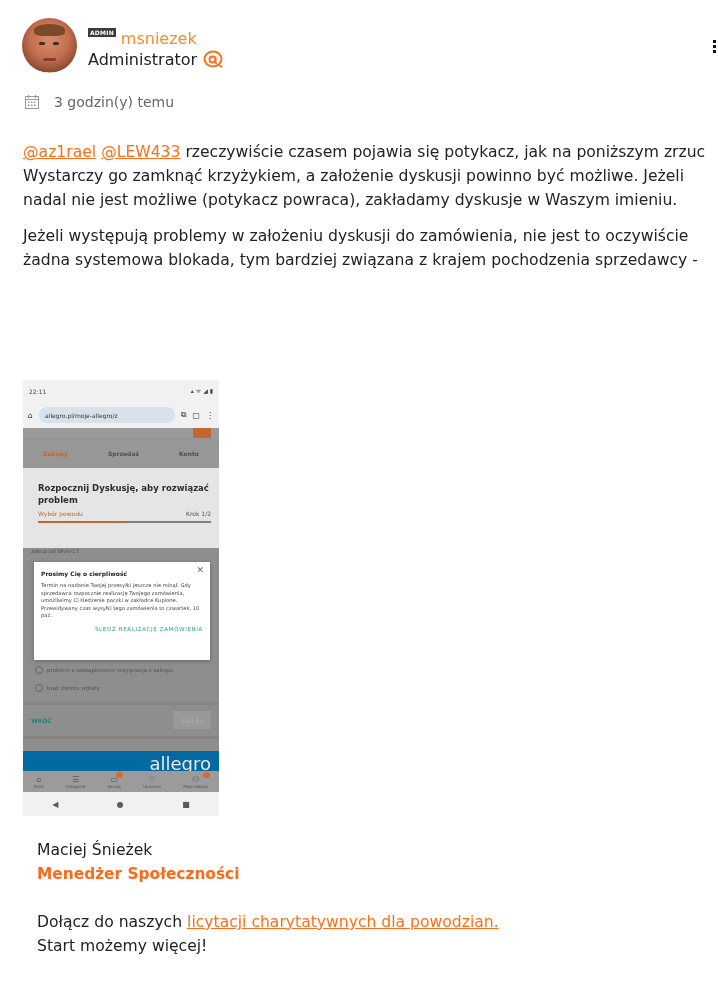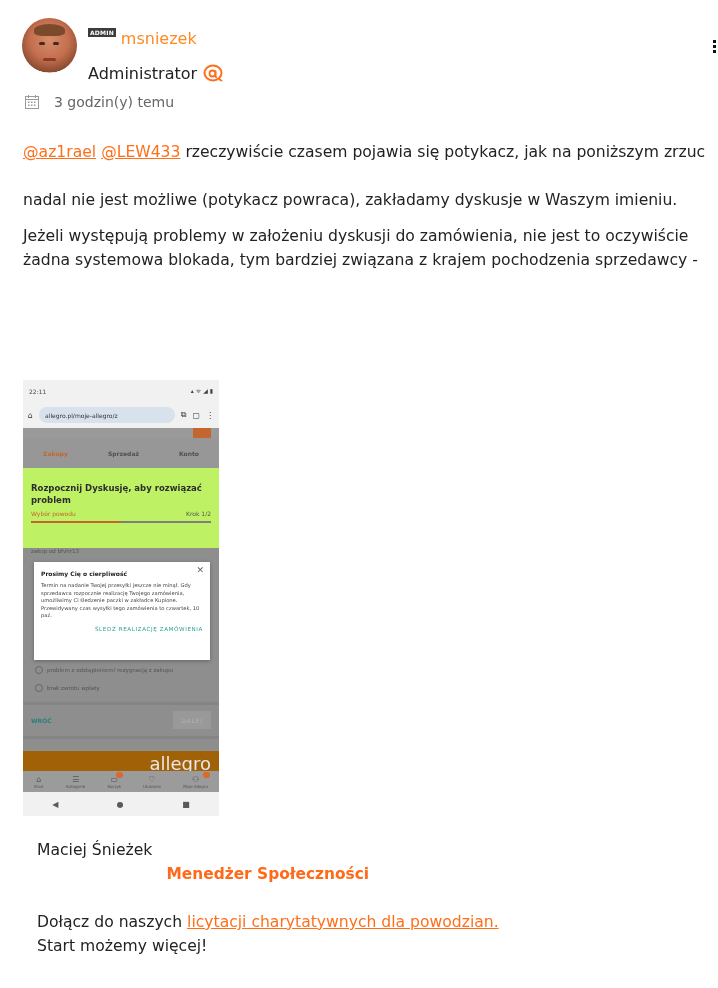--- a/index.html
+++ b/index.html
@@ -13,21 +13,21 @@
   .avatar .hair { position: absolute; left: 12px; top: 6px; width: 31px; height: 12px; background: #7b4a2a; border-radius: 50% 50% 30% 30%; }
   .avatar .eye { position: absolute; top: 24px; width: 6px; height: 3px; background: #4a2a1a; border-radius: 2px; }
   .avatar .eye.l { left: 17px; } .avatar .eye.r { left: 31px; }
   .avatar .mouth { position: absolute; left: 21px; top: 40px; width: 13px; height: 3px; background: #8a3a2a; border-radius: 2px; }
 
   .user-meta { position: absolute; left: 66px; top: 4px; }
   .name-line { display: flex; align-items: center; height: 20px; }
   .admin-badge { background: #3c3c3c; color: #ffffff; font-family: "DejaVu Sans", sans-serif; font-size: 6px; font-weight: bold;
     padding: 1px 2px; margin-right: 5px; letter-spacing: 0.2px; line-height: 7px; }
   .username { color: #ff8a25; font-size: 16px; font-weight: normal; margin-top: 13px; }
-  .role-line { display: flex; align-items: center; margin-top: 20px; height: 22px; }
+  .role-line { display: flex; align-items: center; margin-top: 6px; height: 22px; }
   .role { font-size: 16px; color: #222; }
   .at-icon { margin-left: 6px; width: 20px; height: 18px; display: inline-block; }
 
   .kebab { position: absolute; right: 0; top: 22px; width: 8px; height: 16px; cursor: pointer; }
   .kebab span { display: block; width: 3px; height: 3px; background: #111; margin: 0 auto 2px auto; }
 
   .timestamp-row { position: absolute; left: 24px; top: 92px; display: flex; align-items: center; height: 20px; }
   .cal-icon { width: 16px; height: 16px; margin-right: 14px; }
   .timestamp { font-size: 14px; color: #666666; }
 
@@ -37,47 +37,47 @@
 
   .shot { position: absolute; left: 23px; top: 380px; width: 196px; height: 436px; background: #8e8e8e; overflow: hidden; font-family: "DejaVu Sans", sans-serif; }
   .shot .status { height: 22px; background: #f1f1f1; font-size: 6px; color: #444; display: flex; align-items: center; padding: 0 6px; justify-content: space-between; }
   .shot .urlbar { height: 26px; background: #f1f1f1; display: flex; align-items: center; padding: 0 5px; gap: 6px; }
   .shot .url { flex: 1; height: 16px; background: #d8e2ec; border-radius: 8px; font-size: 6px; color: #333; display: flex; align-items: center; padding-left: 6px; }
   .shot .ic { font-size: 8px; color: #333; }
   .shot .search-strip { height: 10px; background: #9a9a9a; position: relative; }
   .shot .search-strip::after { content: ""; position: absolute; right: 8px; top: 0; width: 18px; height: 10px; background: #c4662e; }
   .shot .navtabs { height: 30px; background: #979797; display: flex; justify-content: space-around; align-items: center; font-size: 6px; font-weight: bold; color: #505050; }
   .shot .navtabs .active { color: #c4662e; }
-  .shot .title { padding: 14px 8px 0 8px; background: #bef264; height: 80px; }
+  .shot .title { padding: 14px 8px 0 15px; background: #e5e5e5; height: 80px; }
   .shot .title .h { font-size: 8.5px; font-weight: bold; color: #2d2d2d; line-height: 12px; }
   .shot .title .step { display: flex; justify-content: space-between; font-size: 6px; margin-top: 4px; color: #555; }
   .shot .title .step .o { color: #c4662e; }
   .shot .progress { margin-top: 4px; height: 2px; background: #7e7e7e; position: relative; }
   .shot .progress::after { content: ""; position: absolute; left: 0; top: 0; width: 50%; height: 2px; background: #c4662e; }
   .shot .modal { position: absolute; left: 11px; top: 182px; width: 176px; height: 98px; background: #ffffff; box-shadow: 0 1px 4px rgba(0,0,0,0.3); padding: 8px 7px; }
   .shot .modal .mt { font-size: 6px; font-weight: bold; color: #222; margin-bottom: 5px; }
   .shot .modal .mb { font-size: 5.2px; line-height: 7.6px; color: #444; white-space: normal; }
   .shot .modal .ma { font-size: 5.6px; color: #2aa39a; letter-spacing: 0.6px; text-align: right; margin-top: 6px; }
   .shot .modal .mx { position: absolute; right: 6px; top: 3px; font-size: 9px; color: #666; }
   .shot .zakup { position: absolute; left: 8px; top: 168px; font-size: 5.5px; color: #555; }
   .shot .opt { position: absolute; left: 12px; font-size: 5.5px; color: #555; display: flex; align-items: center; gap: 4px; }
   .shot .opt .r { width: 8px; height: 8px; border-radius: 50%; border: 1px solid #666; display: inline-block; }
   .shot .divider { position: absolute; left: 0; width: 196px; height: 3px; background: #858585; }
   .shot .back { position: absolute; left: 8px; top: 337px; font-size: 6px; color: #2a7f79; font-weight: bold; }
   .shot .next { position: absolute; right: 8px; top: 331px; width: 38px; height: 18px; background: #999; font-size: 6px; color: #b2b2b2; display: flex; align-items: center; justify-content: center; letter-spacing: 0.8px; }
-  .shot .brand-band { position: absolute; left: 0; top: 371px; width: 196px; height: 20px; background: #a16207; overflow: hidden; }
+  .shot .brand-band { position: absolute; left: 0; top: 371px; width: 196px; height: 20px; background: #0369a1; overflow: hidden; }
   .shot .brand-band span { position: absolute; right: 8px; top: 2px; font-size: 18px; color: #e8e8e8; font-weight: normal; }
   .shot .bottom-nav { position: absolute; left: 0; top: 391px; width: 196px; height: 21px; background: #9b9b9b; display: flex; justify-content: space-around; align-items: center; }
   .shot .bn { display: flex; flex-direction: column; align-items: center; font-size: 4px; color: #555; position: relative; }
   .shot .bn .g { font-size: 8px; line-height: 9px; color: #555; }
   .shot .bn .badge { position: absolute; top: -3px; right: -2px; width: 7px; height: 6px; border-radius: 3px; background: #d86a2a; }
   .shot .sysnav { position: absolute; left: 0; top: 412px; width: 196px; height: 24px; background: #f1f1f1; display: flex; justify-content: space-around; align-items: center; color: #5a5a5a; font-size: 8px; }
 
   .sig { position: absolute; left: 37px; top: 838px; font-size: 15.6px; line-height: 24px; color: #222; }
-  .sig .role-title { color: #ff6a1a; font-weight: bold; font-size: 15.4px; text-align: center; }
+  .sig .role-title { color: #ff6a1a; font-weight: bold; font-size: 15.4px; }
   .sig .gap { height: 24px; }
   .sig .link { color: #ff6f1a; text-decoration: underline; }
 </style>
 </head>
 <body>
 
 <div class="post-header">
   <div class="avatar">
     <div class="hair"></div>
     <div class="eye l"></div>
@@ -121,21 +121,21 @@
         <rect x="10" y="10.5" width="1.5" height="1.5"></rect>
     </g>
   </svg>
   <span class="timestamp">3 godzin(y) temu</span>
 </div>
 
 <div class="body-text">
   <p>
     <span class="mention">@az1rael</span>
     <span class="mention">@LEW433</span><span> rzeczywiście czasem pojawia się potykacz, jak na poniższym zrzuc</span><br>
-    <br>
+    <span>Wystarczy go zamknąć krzyżykiem, a założenie dyskusji powinno być możliwe. Jeżeli</span><br>
     <span>nadal nie jest możliwe (potykacz powraca), zakładamy dyskusje w Waszym imieniu.</span>
   </p>
   <p>
     <span>Jeżeli występują problemy w założeniu dyskusji do zamówienia, nie jest to oczywiście</span><br>
     <span>żadna systemowa blokada, tym bardziej związana z krajem pochodzenia sprzedawcy -</span><br>
     <br>
   </p>
 </div>
 
 <div class="shot">

